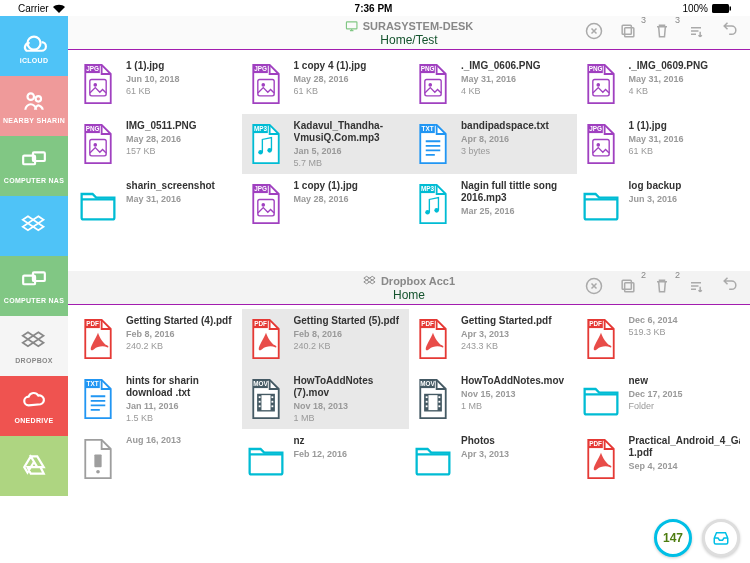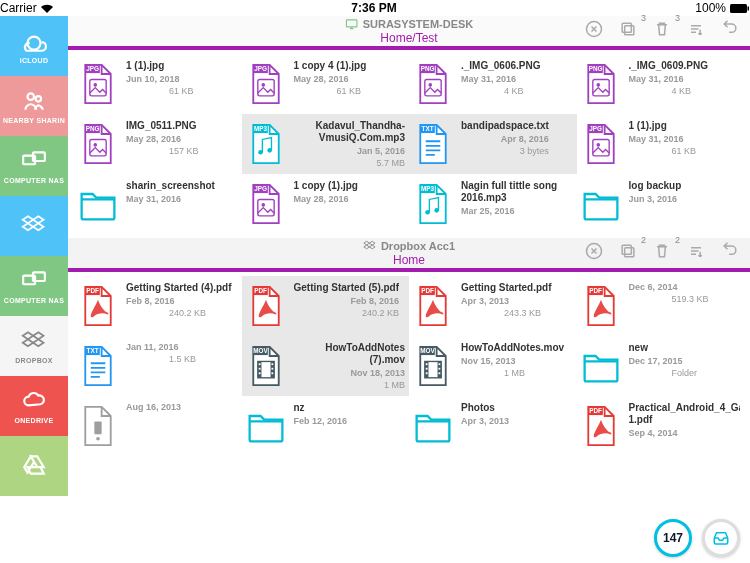--- a/index.html
+++ b/index.html
@@ -1,39 +1,39 @@
 <!DOCTYPE html>
 <html><head>
 <meta charset="utf-8">
 <style>
 * { margin: 0; padding: 0; box-sizing: border-box; font-family: -apple-system, Helvetica, Arial, sans-serif; }
 body { width: 750px; height: 563px; background: #fff; position: relative; overflow: hidden; }
-.status-bar { height: 16px; display: flex; justify-content: space-between; align-items: center; padding: 0 0; font-size: 12px; }
+.status-bar { height: 16px; display: flex; justify-content: space-between; align-items: center; padding: 0 18px; font-size: 10px; }
 .status-left, .status-right { display: flex; align-items: center; gap: 4px; }
 .sidebar { position: absolute; left: 0; top: 16px; width: 68px; bottom: 0; }
 .side-item { height: 60px; display: flex; flex-direction: column; align-items: center; justify-content: center; gap: 3px; position: relative; }
 .side-item .lbl { font-size: 7px; color: #fff; font-weight: 600; letter-spacing: 0.3px; }
 .side-item.active::after { content: ''; position: absolute; right: -6px; top: 50%; border: 6px solid transparent; border-right-color: #fff; transform: translateY(-50%); }
 .main { position: absolute; left: 68px; right: 0; top: 16px; bottom: 0; }
-.section-header { height: 34px; display: flex; align-items: center; position: relative; border-bottom: 4px solid #a21caf; background: #fafafa; }
-.section-header.light { background: #f3f3f3; }
+.section-header { height: 34px; display: flex; align-items: center; position: relative; border-bottom: 1px solid #a21caf; background: #fafafa; }
+.section-header.light { background: #f3f3f3; margin-top: 33px; }
 .sh-center { position: absolute; left: 50%; transform: translateX(-50%); text-align: center; }
 .sh-title { font-size: 11px; color: #888; font-weight: 600; display: flex; align-items: center; gap: 4px; justify-content: center; }
-.sh-path { font-size: 12px; color: #a21caf; }
+.sh-path { font-size: 12px; color: #14532d; }
 .sh-actions { position: absolute; right: 10px; display: flex; align-items: center; gap: 14px; }
 .action-btn { position: relative; color: #aaa; cursor: pointer; }
 .badge { position: absolute; top: -6px; right: -8px; font-size: 9px; color: #888; }
 .file-grid { display: flex; flex-wrap: wrap; padding: 4px 6px; }
 .file-item { width: 25%; display: flex; gap: 8px; padding: 6px 4px; align-items: flex-start; }
-.file-item.selected { background: #e8e8e8; text-align: right; }
+.file-item.selected { background: #e8e8e8; }
 .file-icon { width: 40px; height: 48px; flex-shrink: 0; }
 .file-meta { display: flex; flex-direction: column; gap: 2px; overflow: hidden; }
 .file-name { font-size: 10px; font-weight: 600; color: #333; line-height: 1.2; max-height: 24px; overflow: hidden; }
 .file-date { font-size: 9px; color: #999; font-weight: bold; }
-.file-size { font-size: 9px; color: #999; margin-left: 43px; }
+.file-size { font-size: 9px; color: #999; }
 .fab-area { position: absolute; bottom: 6px; right: 10px; display: flex; gap: 10px; align-items: center; }
 .fab { width: 38px; height: 38px; border-radius: 50%; border: 3px solid #ddd; background: #fff; display: flex; align-items: center; justify-content: center; font-size: 12px; font-weight: 700; box-shadow: 0 1px 3px rgba(0,0,0,0.2); }
 .fab.primary { border-color: #00bfe6; }
 .fab.secondary { color: #00bfe6; }
 </style>
 </head>
 <body>
 
 <div class="status-bar">
   <div class="status-left">
@@ -406,20 +406,21 @@
       </div>
       <div class="file-item">
         <div class="file-icon"><svg width="40" height="48" viewBox="0 0 44 46">
             <path d="M8 2h18l10 10v32H8z" fill="#fff" stroke="#2196f3" stroke-width="2"></path>
             <path d="M26 2v10h10" fill="none" stroke="#2196f3" stroke-width="2"></path>
             <rect x="8" y="2" width="16" height="9" fill="#2196f3"></rect>
             <text x="16" y="9" font-size="7" fill="#fff" text-anchor="middle" font-weight="700">TXT</text>
             <path d="M14 20h16M14 25h16M14 30h16M14 35h10" stroke="#2196f3" stroke-width="2"></path>
           </svg></div>
         <div class="file-meta">
+          <div class="file-name">hints for sharin download .txt</div>
           <div class="file-date">Jan 11, 2016</div>
           <div class="file-size">1.5 KB</div>
         </div>
       </div>
       <div class="file-item selected">
         <div class="file-icon"><svg width="40" height="48" viewBox="0 0 44 46">
             <path d="M8 2h18l10 10v32H8z" fill="#fff" stroke="#455a64" stroke-width="2"></path>
             <path d="M26 2v10h10" fill="none" stroke="#455a64" stroke-width="2"></path>
             <rect x="8" y="2" width="16" height="9" fill="#455a64"></rect>
             <text x="16" y="9" font-size="7" fill="#fff" text-anchor="middle" font-weight="700">MOV</text>
@@ -513,19 +514,19 @@
           </svg></div>
         <div class="file-meta">
           <div class="file-name">Practical_Android_4_Games_Development 1.pdf</div>
           <div class="file-date">Sep 4, 2014</div>
         </div>
       </div>
     </div>
   </div>
 
 <div class="fab-area">
-  <div class="fab primary" style="color:#0f172a">147</div>
+  <div class="fab primary" style="color:#4d7c0f">147</div>
   <div class="fab secondary">
     <svg width="18" height="18" viewBox="0 0 24 24" fill="none" stroke="#00bfe6" stroke-width="2">
         <path d="M3 12h5l2 3h4l2-3h5M3 12v6a2 2 0 002 2h14a2 2 0 002-2v-6M3 12l3-7h12l3 7"></path>
       </svg>
   </div>
 </div>
 
 </body></html>

